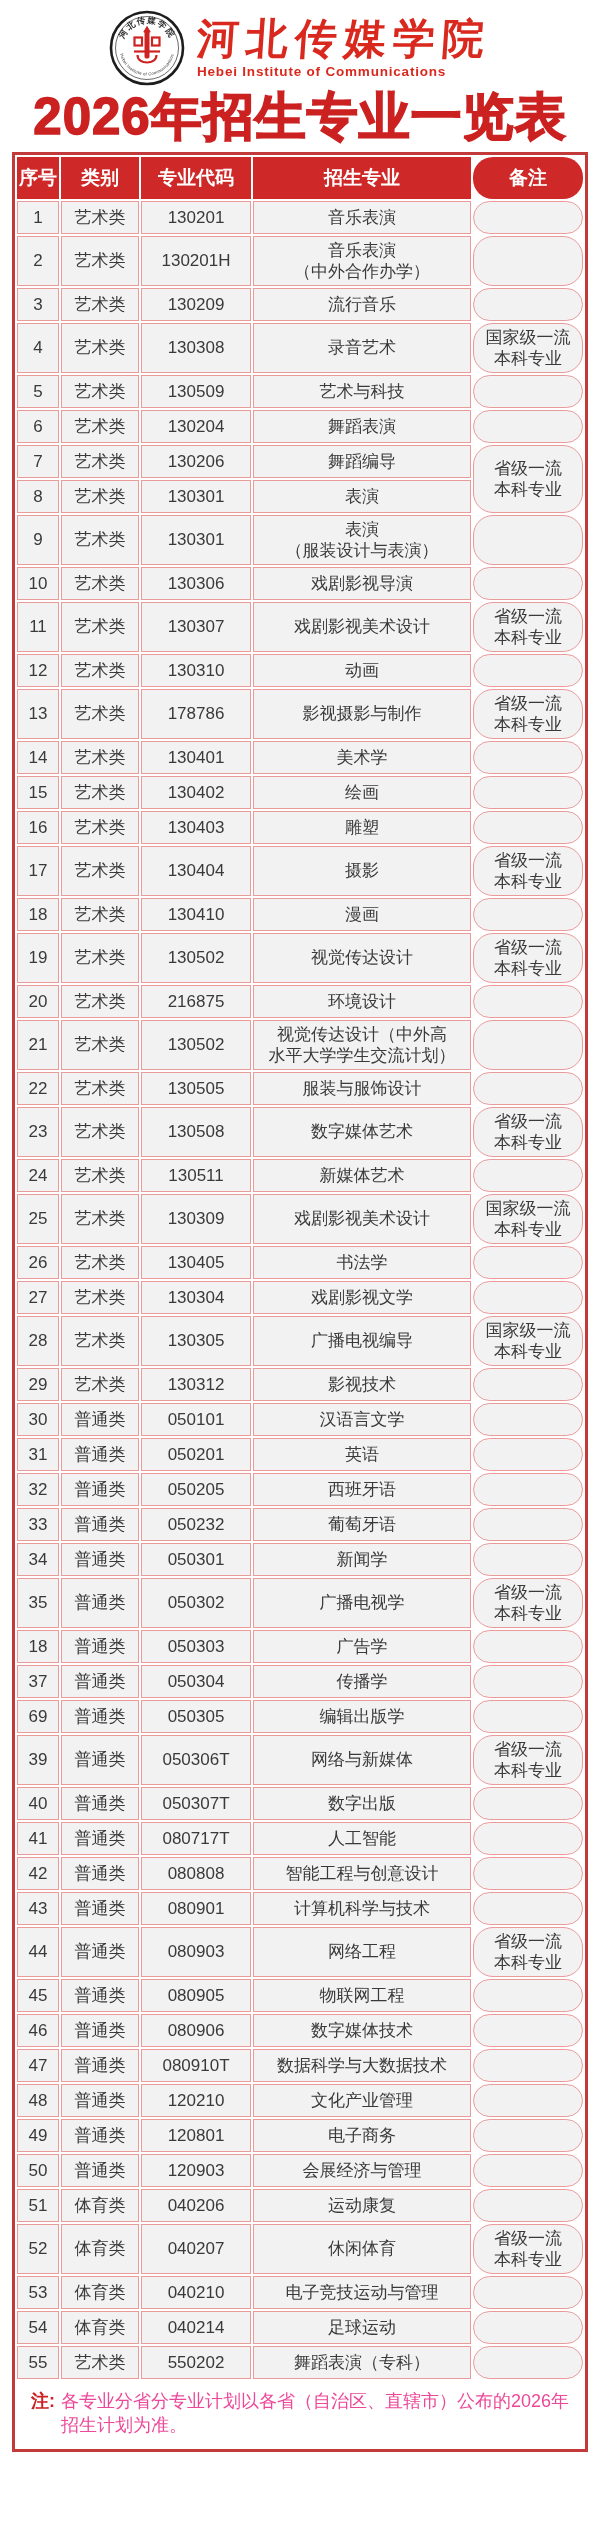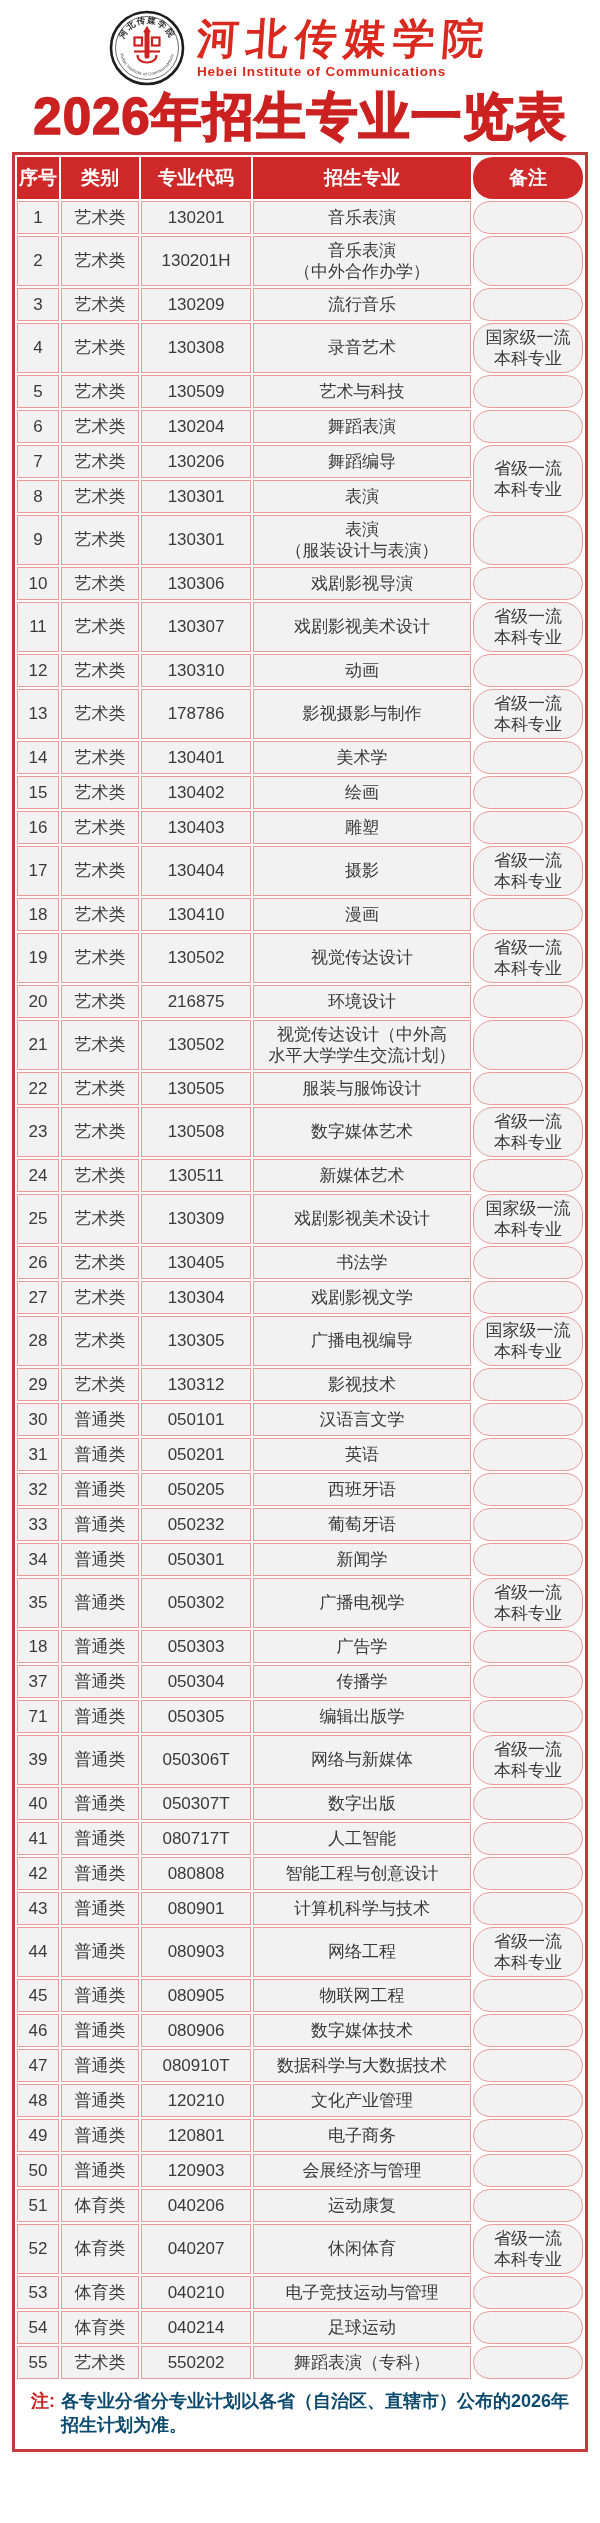--- a/index.html
+++ b/index.html
@@ -28,21 +28,21 @@
   .col-cat{width:78px;}
   .col-code{width:110px;margin-top:24px;}
   .col-major{width:218px;}
   .col-note{width:110px;border-radius:20px;}
 
   
   td.footnote{background:#fff;border:none;text-align:left;padding:8px 10px 10px 14px;
               font-size:18px;line-height:24px;white-space:normal;}
   .footnote-wrap{display:flex;align-items:flex-start;gap:6px;}
   .footnote-label{color:#cb2121;font-weight:bold;flex:0 0 auto;}
-  .footnote-text{color:#0c4a6e;font-weight:bold;}
+  .footnote-text{color:#ec4899;font-weight:normal;}
 </style>
 </head>
 <body>
 
 <div class="page">
 
   <div class="logo-row">
     <svg class="seal" width="76" height="76" viewBox="0 0 76 76" aria-hidden="true">
       <circle cx="38" cy="38" r="36" fill="#ffffff" stroke="#1d1d1d" stroke-width="2.6"></circle>
       <circle cx="38" cy="38" r="31.5" fill="none" stroke="#444444" stroke-width="0.8"></circle>
@@ -349,21 +349,21 @@
           <td class="col-note"></td>
         </tr>
         <tr>
           <td class="col-no">37</td>
           <td class="col-cat">普通类</td>
           <td class="col-code">050304</td>
           <td class="col-major">传播学</td>
           <td class="col-note"></td>
         </tr>
         <tr>
-          <td class="col-no">71</td>
+          <td class="col-no">69</td>
           <td class="col-cat">普通类</td>
           <td class="col-code">050305</td>
           <td class="col-major">编辑出版学</td>
           <td class="col-note"></td>
         </tr>
         <tr>
           <td class="col-no">39</td>
           <td class="col-cat">普通类</td>
           <td class="col-code">050306T</td>
           <td class="col-major">网络与新媒体</td>

